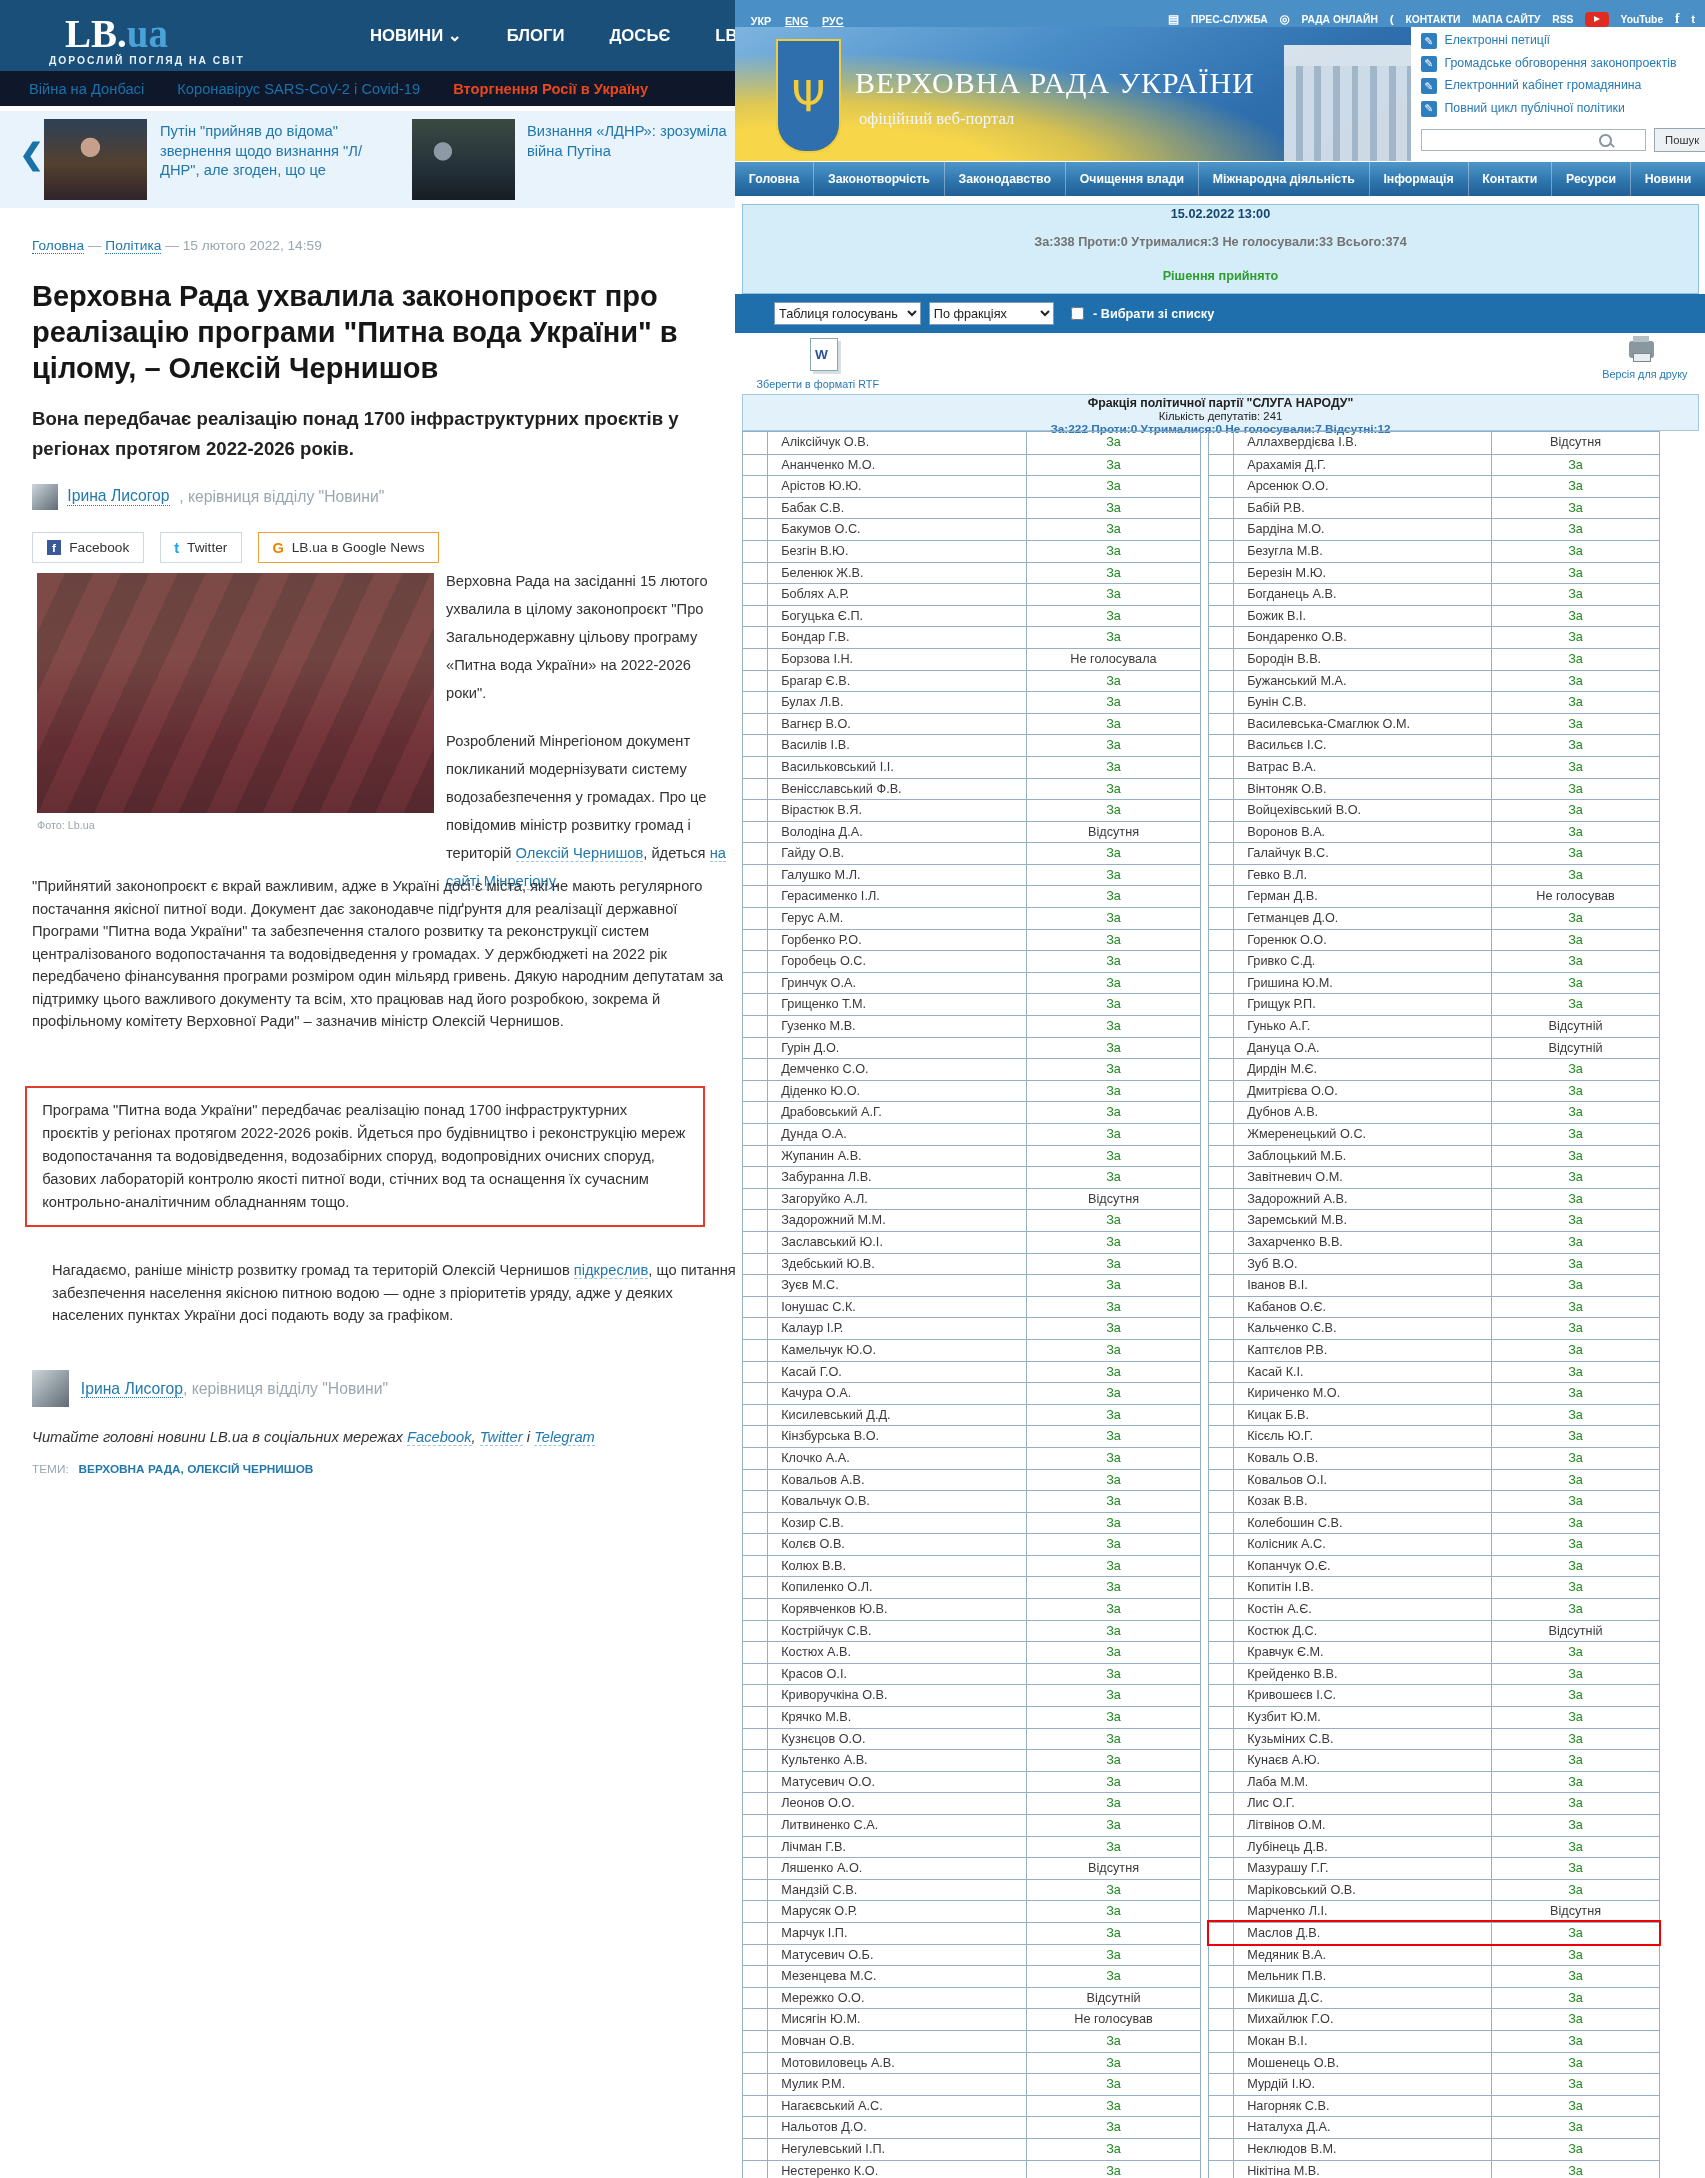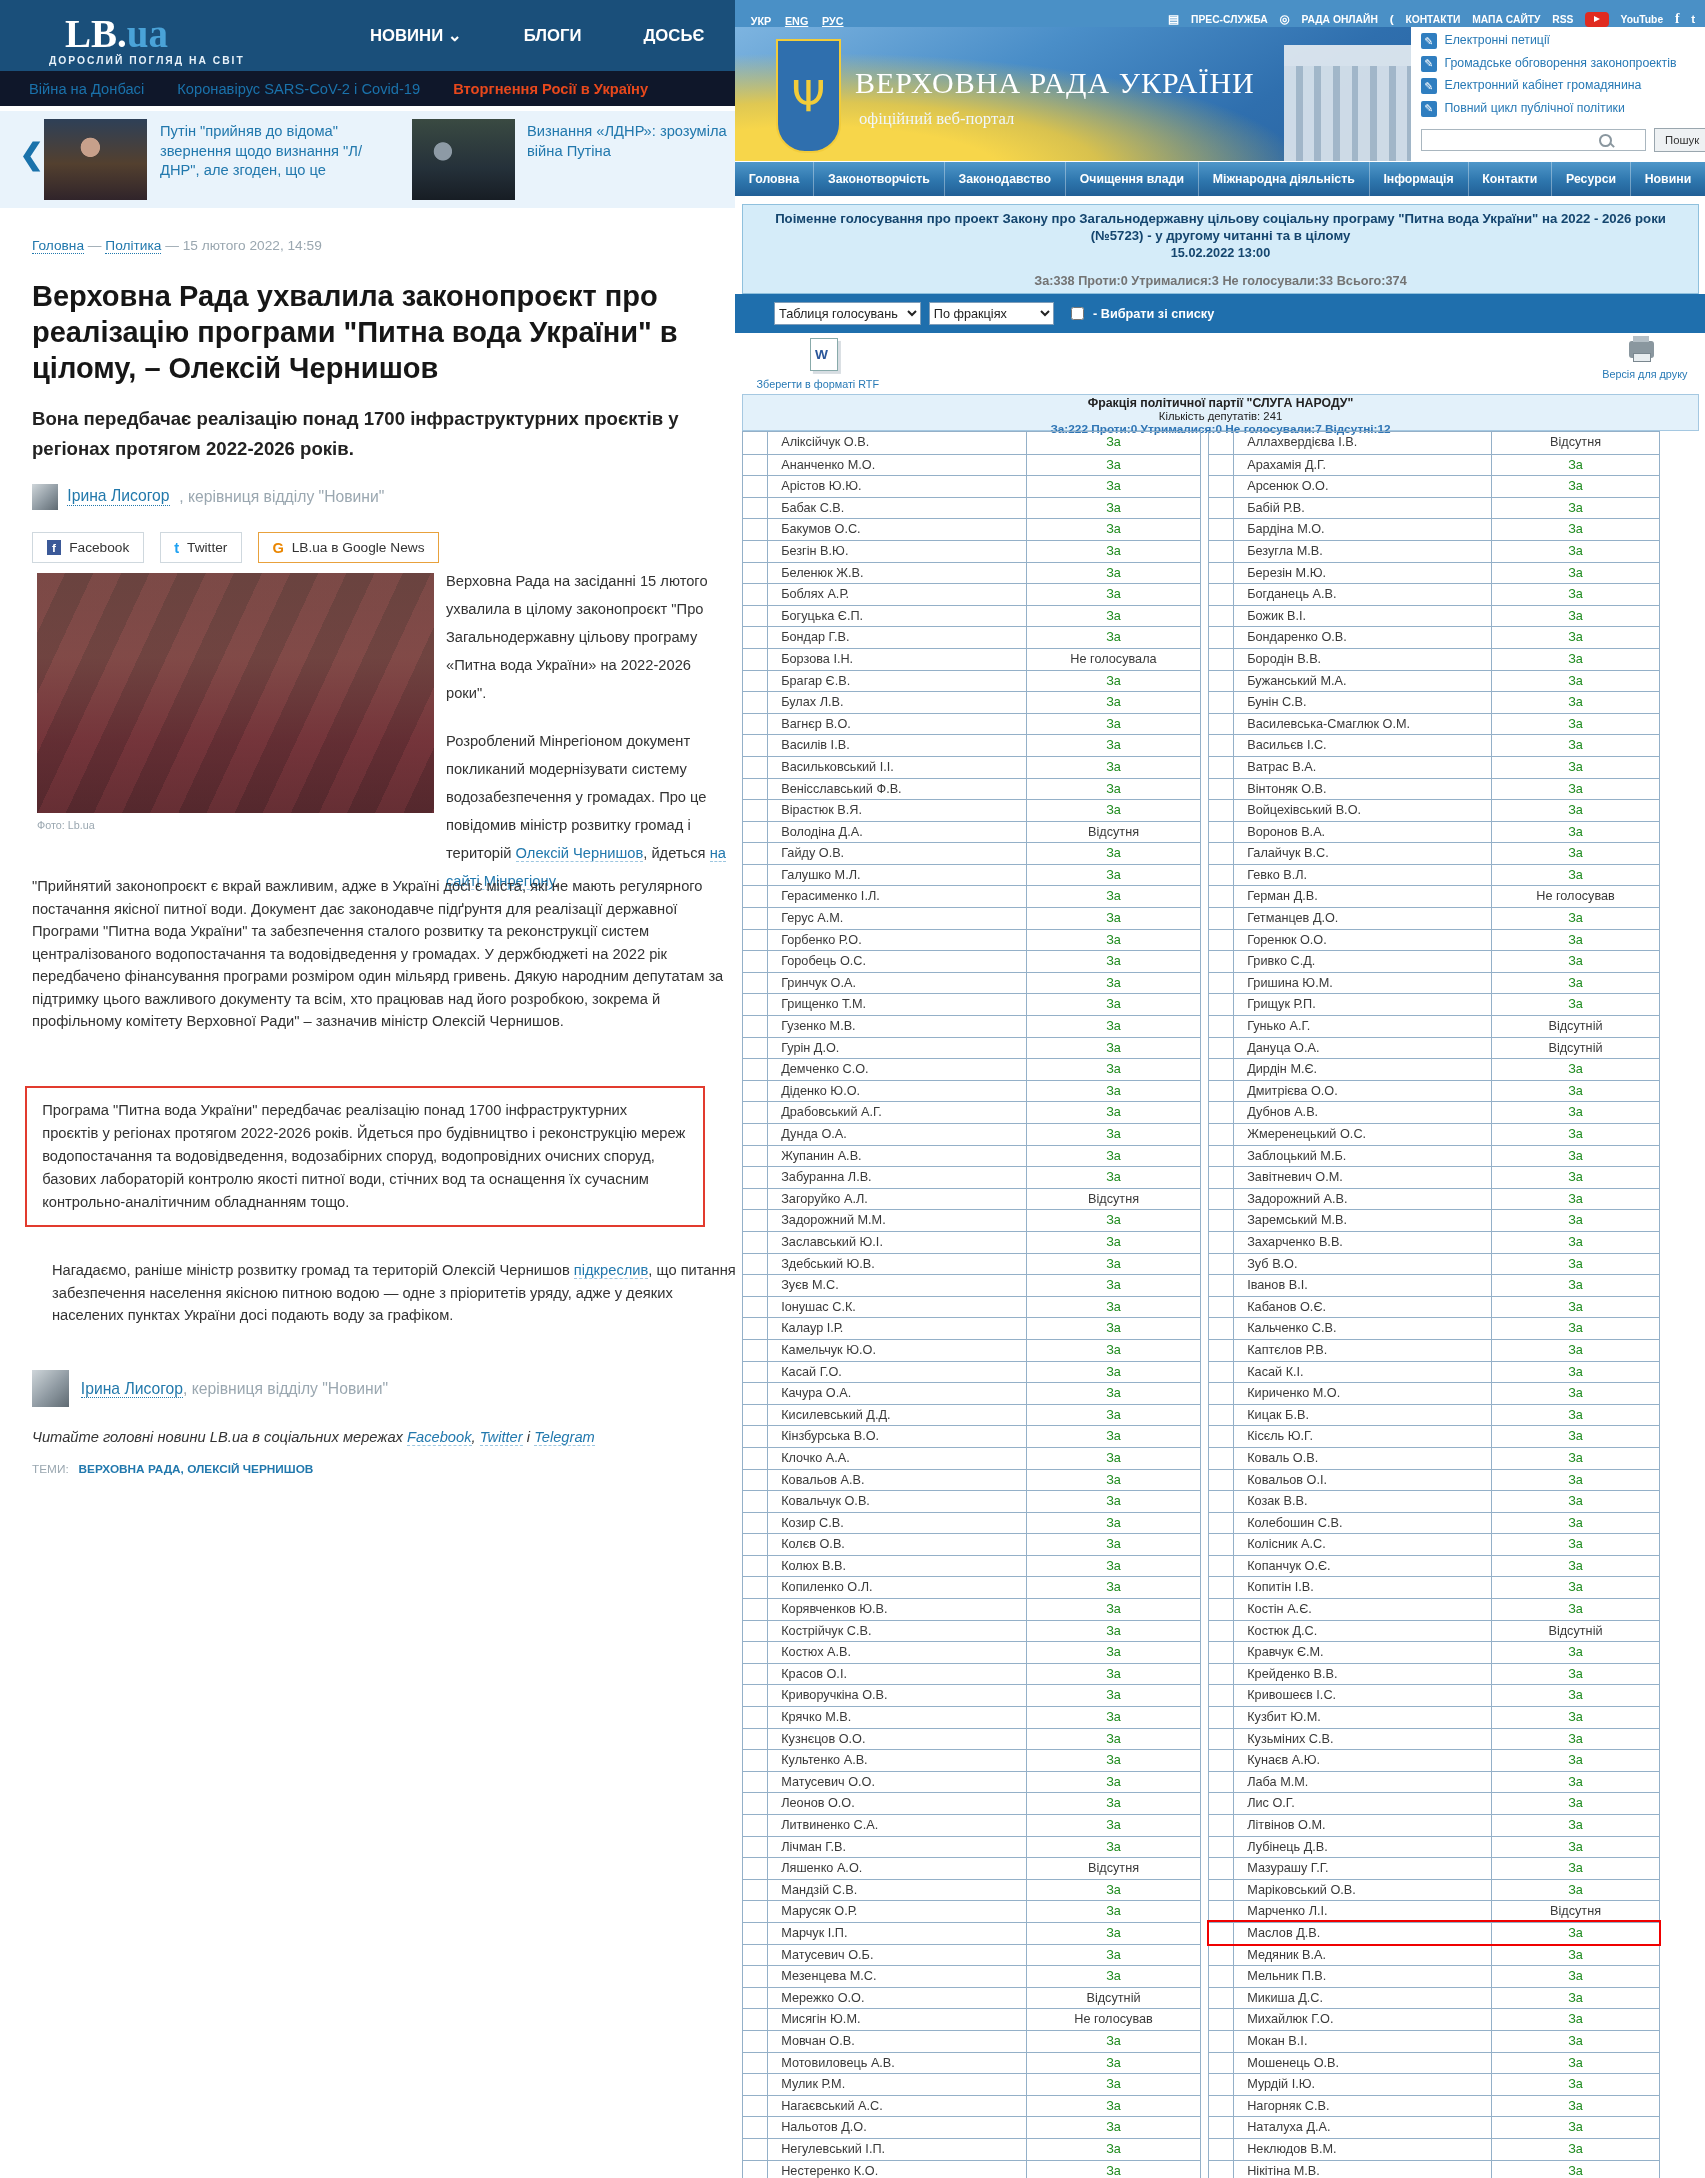--- a/index.html
+++ b/index.html
@@ -4,21 +4,21 @@
 <style>
   html,body{margin:0;padding:0;}
   body{width:1705px;height:2179px;position:relative;overflow:hidden;background:#fff;
        font-family:"Liberation Sans",sans-serif;}
   .abs{position:absolute;}
   .lb-navy{left:0;top:0;width:735px;height:71px;background:#1a4f7a;}
   .lb-logo{left:65px;top:13.7px;color:#fff;font-family:"Liberation Serif",serif;
            font-size:39px;font-weight:bold;line-height:39px;}
   .lb-logo .ua{color:#4aa3d8;}
   .lb-tag{left:49px;top:55px;color:#e8f2fa;font-size:10.3px;letter-spacing:2px;font-weight:bold;}
-  .lb-nav{top:0;height:71px;display:flex;align-items:center;gap:62px;left:370px;color:#fff;
+  .lb-nav{top:0;height:71px;display:flex;align-items:center;gap:45px;left:370px;color:#fff;
           font-weight:bold;font-size:16.7px;}
   .lb-topics{left:0;top:71px;width:735px;height:35px;background:#0f172a;display:flex;
              align-items:center;gap:33px;padding-left:29px;box-sizing:border-box;font-size:14.7px;}
   .lb-topics .t{color:#1a72ab;}
   .lb-topics .hot{color:#e8481c;font-weight:bold;}
   .lb-teasers{left:0;top:111px;width:735px;height:97px;background:#e9f3fb;}
   .chev{left:19.6px;top:137px;color:#1a72ab;font-size:29px;font-weight:bold;}
   .thumb{width:103px;height:81px;top:119px;background:
      radial-gradient(circle at 45% 35%,#c7a08b 0 12%,rgba(0,0,0,0) 13%),
      linear-gradient(180deg,#2e4057 0%,#53402f 55%,#30242a 100%);}
@@ -277,21 +277,20 @@
   <span class="it">Законотворчість</span>
   <span class="it">Законодавство</span>
   <span class="it">Очищення влади</span>
   <span class="it">Міжнародна діяльність</span>
   <span class="it">Інформація</span>
   <span class="it">Контакти</span>
   <span class="it">Ресурси</span>
   <span class="it" style="border-right:none;">Новини</span>
 </div>
 <div class="abs votebox">
-  <div class="vb-t">Поіменне голосування про проект Закону про Загальнодержавну цільову соціальну програму "Питна вода України" на 2022 - 2026 роки (№5723) - у другому читанні та в цілому</div>
   <div class="vb-d">15.02.2022 13:00</div>
   <div class="vb-s">За:338 Проти:0 Утрималися:3 Не голосували:33 Всього:374</div>
   <div class="vb-r">Рішення прийнято</div>
 </div>
 <div class="abs ctrl">
   <select class="s1"><option>Таблиця голосувань</option></select>
   <select class="s2"><option>По фракціях</option></select>
   <input type="checkbox" style="">
   <span class="cl">- Вибрати зі списку</span>
 </div>

